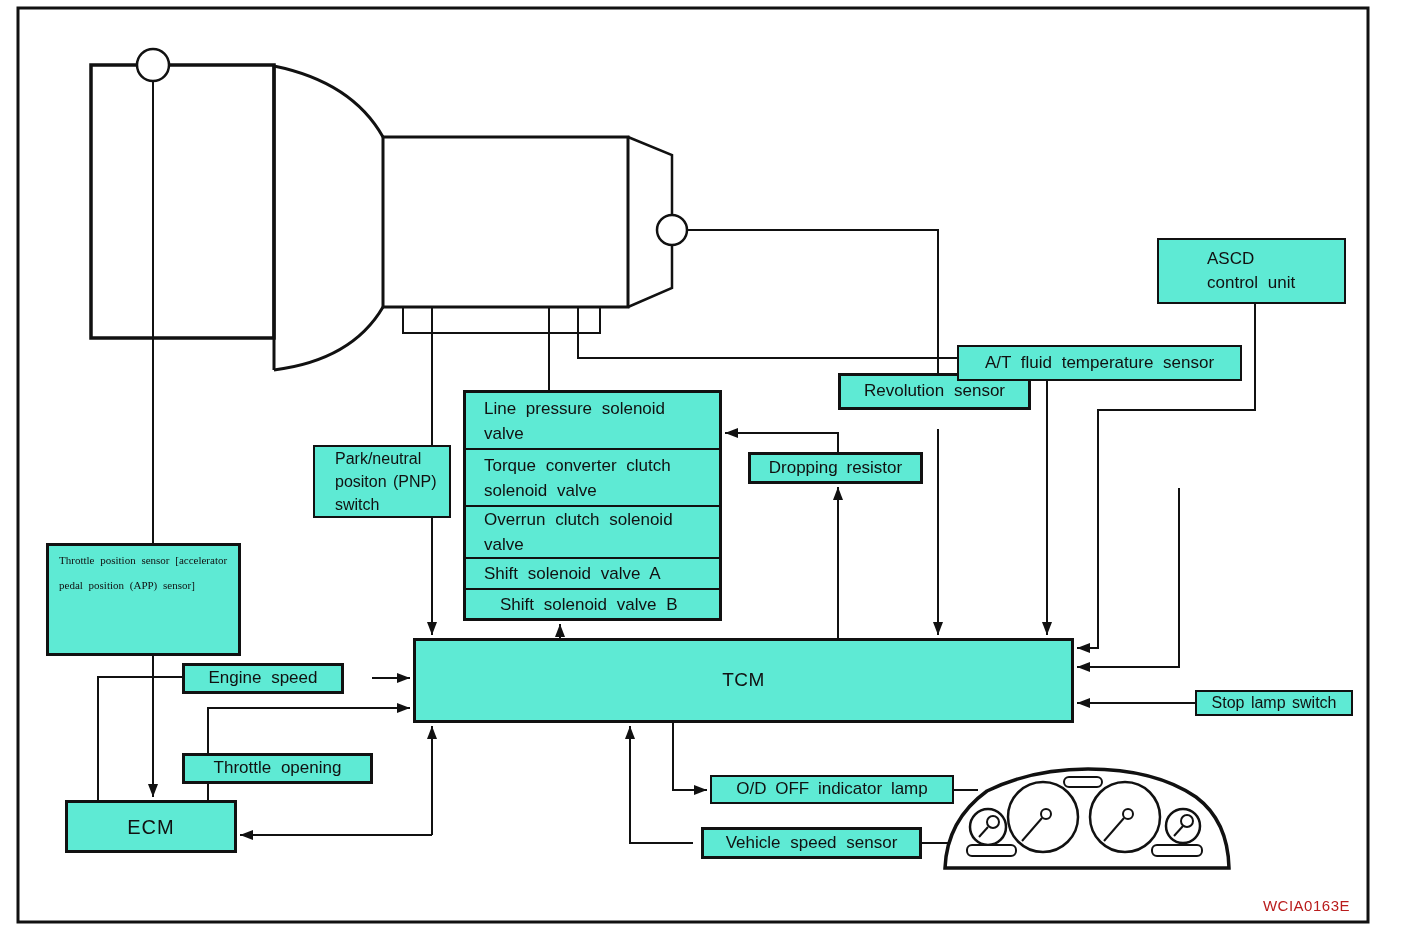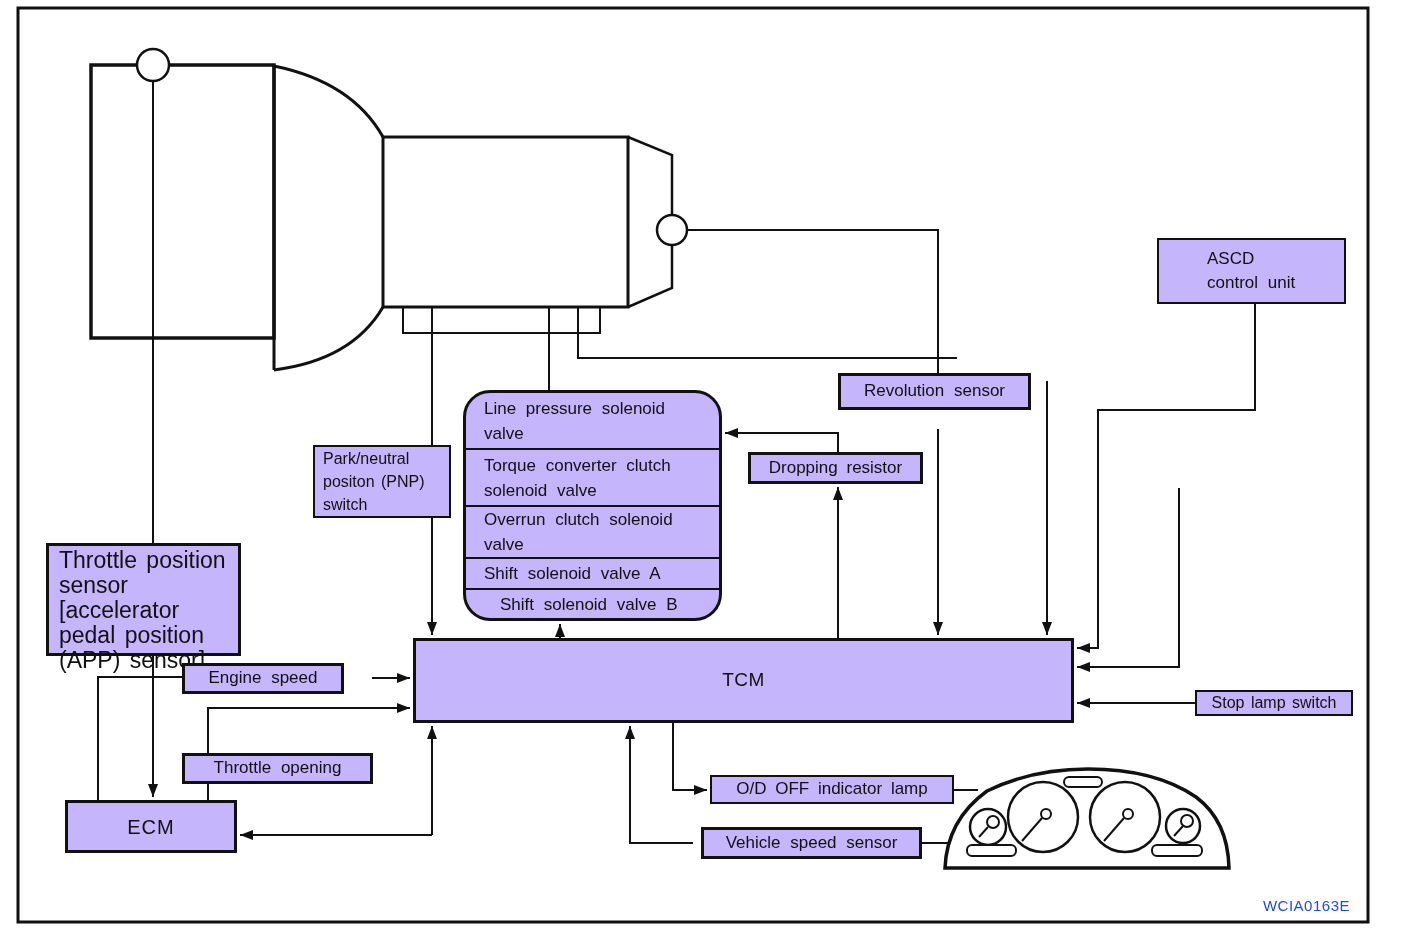--- a/index.html
+++ b/index.html
@@ -3,43 +3,43 @@
 <meta charset="utf-8">
 <style>
   html,body { margin:0; padding:0; background:#ffffff; }
   .stage {
     position:relative; width:1408px; height:936px; background:#ffffff;
     font-family:"Liberation Sans", sans-serif; color:#111; overflow:hidden;
   }
   svg.layer { position:absolute; left:0; top:0; }
   .box {
     position:absolute; box-sizing:border-box;
-    border:2px solid #111; background:#c4b5fd;
+    border:2px solid #111; background:#5eead4;
     display:flex; align-items:center; justify-content:center;
     text-align:center; font-size:17px; word-spacing:5px; line-height:1.3;
     white-space:nowrap;
   }
   .box.bold { border-width:3px; }
   .box.wrap { white-space:normal; }
   .box.left { justify-content:flex-start; text-align:left; }
-  .throttle-box { padding:2px 8px 2px 10px; font-size:23px; word-spacing:3px; line-height:25px; }
-  .pnp-box { padding:2px 2px 2px 8px; font-size:16px; word-spacing:2px; line-height:23px; }
-  .sol-box { flex-direction:column; align-items:stretch; justify-content:space-between; padding:0;border-radius:27px; }
+  .throttle-box { padding:2px 8px 2px 10px; font-size:11px; word-spacing:3px; line-height:25px;font-family:Liberation Serif, serif; }
+  .pnp-box { padding:2px 2px 2px 20px; font-size:16px; word-spacing:2px; line-height:23px; }
+  .sol-box { flex-direction:column; align-items:stretch; justify-content:space-between; padding:0; }
   .sol-row {
     box-sizing:border-box; border-bottom:2px solid #111;
     display:flex; align-items:center; text-align:left;
     padding:0 14px 0 18px; font-size:17px; word-spacing:5px; line-height:25px;
     white-space:normal;
   }
   .sol-row:last-child { border-bottom:none; }
   .ascd-box { flex-direction:column; align-items:flex-start; justify-content:center; padding-left:48px; line-height:24px; }
   .tcm-box { font-size:19px; letter-spacing:0.5px; }
   .ecm-box { font-size:20px; letter-spacing:1px; }
   .watermark {
-    position:absolute; font-size:15px; letter-spacing:0.5px; color:#1d4ed8;
+    position:absolute; font-size:15px; letter-spacing:0.5px; color:#b91c1c;
     text-align:right;
   }
 </style>
 </head>
 <body>
 
 <div class="stage">
 
   <svg class="layer" width="1408" height="936" viewBox="0 0 1408 936">
     <defs>
@@ -131,20 +131,21 @@
     <div class="sol-row" style="height:57px;">Torque converter clutch solenoid valve</div>
     <div class="sol-row" style="height:52px;">Overrun clutch solenoid valve</div>
     <div class="sol-row" style="height:31px;">Shift solenoid valve A</div>
     <div class="sol-row" style="height:28px;margin-left:16px;">Shift solenoid valve B</div>
   </div>
 
   <div class="box bold" style="left:748px; top:452px; width:175px; height:32px; word-spacing:4px;">Dropping resistor</div>
 
   <div class="box bold" style="left:838px; top:373px; width:193px; height:37px;">Revolution sensor</div>
 
+  <div class="box" style="left:957px; top:345px; width:285px; height:36px;">A/T fluid temperature sensor</div>
 
   <div class="box ascd-box" style="left:1157px; top:238px; width:189px; height:66px;">
     <div>ASCD</div>
     <div>control unit</div>
   </div>
 
 
   <div class="box" style="left:1195px; top:690px; width:158px; height:26px; font-size:16px; word-spacing:2px;">Stop lamp switch</div>
 
   <div class="box bold tcm-box" style="left:413px; top:638px; width:661px; height:85px;">TCM</div>

